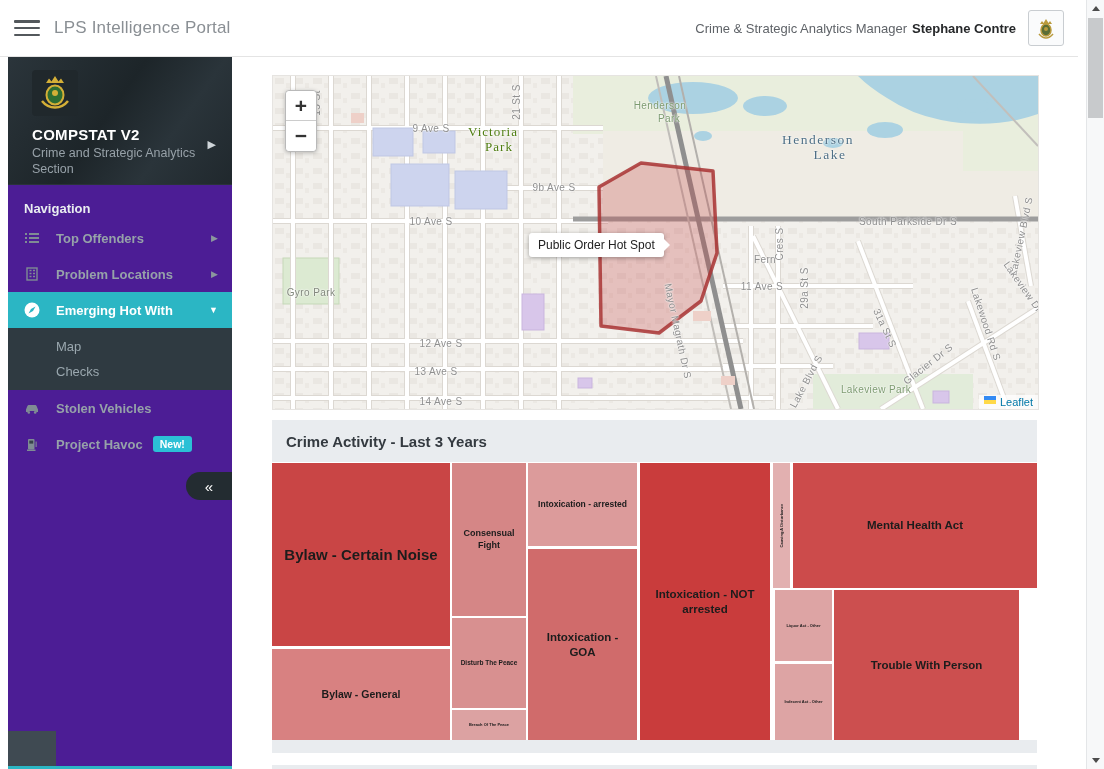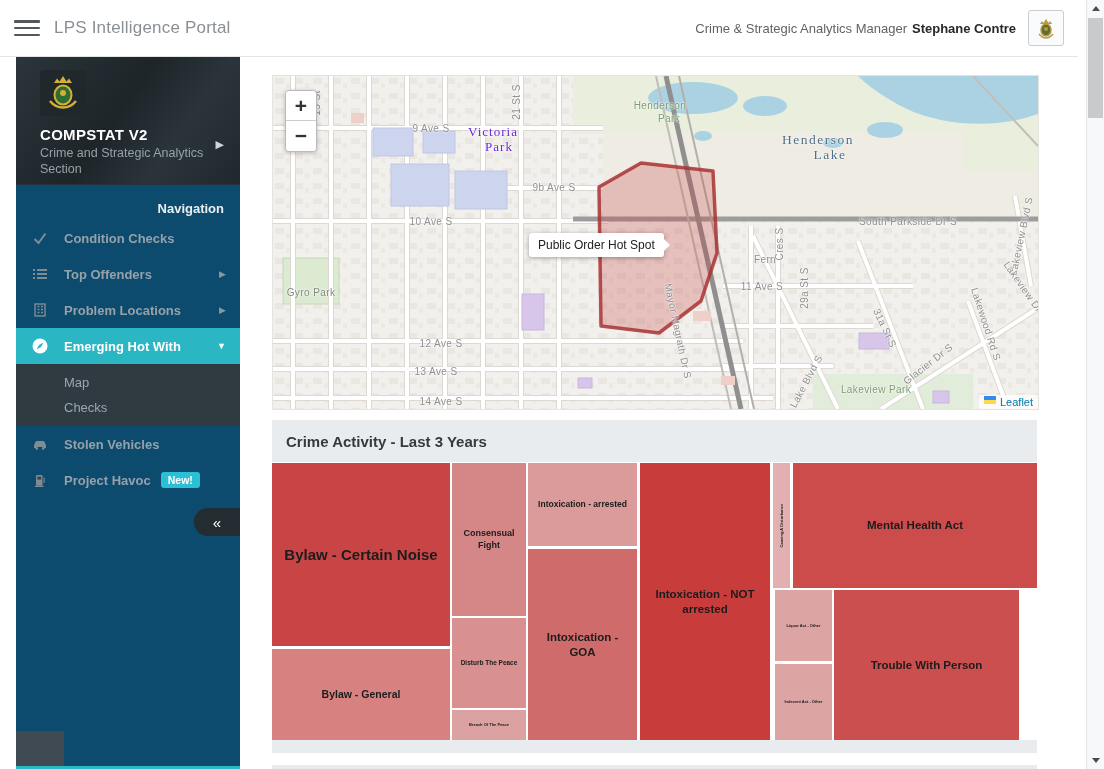--- a/index.html
+++ b/index.html
@@ -14,52 +14,52 @@
   }
   .hamburger{width:26px;height:20px;margin:0 14px 0 14px;display:flex;flex-direction:column;justify-content:space-between;cursor:pointer;border:none;background:none;padding:2px 0;}
   .hamburger span{display:block;height:2.5px;background:#53585c;border-radius:1px;}
   .app-title{font-size:17px;color:#8a8f94;letter-spacing:.2px;}
   .header-right{margin-left:auto;display:flex;align-items:center;margin-right:14px;}
   .user-role{font-size:13px;color:#5f6368;}
   .user-name{font-size:13px;color:#26282a;font-weight:bold;margin-left:5px;margin-right:12px;}
   .crest-btn{width:36px;height:36px;border:1px solid #c9cdd1;border-radius:3px;background:#fafbfc;display:flex;align-items:center;justify-content:center;cursor:pointer;}
   
   .sidebar{
-    position:absolute;left:16px;top:56px;width:224px;height:713px;background:#0c4a6e;z-index:20;overflow:hidden;
+    position:absolute;left:8px;top:56px;width:224px;height:713px;background:#4c1d95;z-index:20;overflow:hidden;
   }
   .sb-hero{
     height:129px;background:linear-gradient(125deg,#2b353b 0%,#1d2529 45%,#2a343a 70%,#20282d 100%);
     position:relative;padding:14px 16px 0 24px;box-sizing:border-box;border-bottom:1px solid #2a333a;
   }
   .sb-logo{width:46px;height:46px;display:block;}
   .sb-app-title{color:#fff;font-weight:bold;font-size:15px;margin-top:10px;letter-spacing:.3px;}
   .sb-app-sub{color:#97a1a8;font-size:12.5px;line-height:1.25;margin-top:3px;width:170px;}
   .sb-hero-chev{position:absolute;right:16px;top:82px;color:#cfd5d9;font-size:11px;}
-  .nav-label{color:#e9edf0;font-size:13px;font-weight:bold;padding:16px 16px 4px 16px;text-align:right;}
+  .nav-label{color:#e9edf0;font-size:13px;font-weight:bold;padding:16px 0 4px 16px;}
   .nav-item{height:36px;display:flex;align-items:center;padding:0 14px 0 16px;color:#96a2a9;font-size:13px;font-weight:600;cursor:pointer;position:relative;}
   .nav-item .nicon{width:20px;height:16px;margin-right:12px;color:#7f8c94;flex:0 0 20px;display:flex;align-items:center;}
   .nav-item .chev{margin-left:auto;font-size:9px;color:#8b979e;}
   .nav-item.active{background:#2bb6c4;color:#fff;}
   .nav-item.active .nicon{color:#fff;}
   .nav-item.active .chev{color:#fff;}
   .nav-sub-block{background:#2f3a41;padding:6px 0;}
   .nav-sub{height:25px;display:flex;align-items:center;padding-left:48px;color:#9aa7ae;font-size:13px;cursor:pointer;}
   .badge-new{background:#2bc0d6;color:#fff;font-size:10.5px;font-weight:bold;padding:2px 7px;border-radius:3px;margin-left:10px;}
   .collapse-btn{margin:10px 0 0 auto;width:46px;height:28px;background:#232c31;border-radius:14px 0 0 14px;color:#fff;display:flex;align-items:center;justify-content:center;font-size:15px;cursor:pointer;}
   .sb-bottom-square{position:absolute;left:0;bottom:0;width:48px;height:38px;background:#3f4a52;}
   .sb-teal-strip{position:absolute;left:0;bottom:0;width:224px;height:3px;background:#2bb6c4;}
   
   .main{position:absolute;left:224px;top:56px;width:863px;height:713px;background:#fff;}
   
   .map-card{position:absolute;left:48px;top:19px;width:765px;height:333px;border:1px solid #e6e4e1;box-sizing:content-box;overflow:hidden;background:#f2f0ec;}
   .map-svg{position:absolute;left:0;top:0;}
   .map-label{position:absolute;font-size:10px;color:#8f8f8f;white-space:nowrap;transform:translate(-50%,-50%);letter-spacing:.4px;text-shadow:0 0 2px #fff,0 0 2px #fff;}
   .map-label.park{color:#7d9b70;}
   .map-label.parkdark{color:#82887d;}
-  .map-label.vserif{font-family:"Liberation Serif","DejaVu Serif",serif;font-size:13px;color:#6d28d9;letter-spacing:1px;}
+  .map-label.vserif{font-family:"Liberation Serif","DejaVu Serif",serif;font-size:13px;color:#4d7c0f;letter-spacing:1px;}
   .map-label.water{font-family:"Liberation Serif","DejaVu Serif",serif;font-size:13.5px;color:#4e6f85;letter-spacing:1.5px;}
   .zoomctl{position:absolute;left:12px;top:14px;width:30px;border:1px solid #b9b9b9;border-radius:4px;background:#fff;box-shadow:0 1px 4px rgba(0,0,0,.25);z-index:6;}
   .zoomctl .zbtn{width:30px;height:30px;display:flex;align-items:center;justify-content:center;font-size:21px;font-weight:bold;color:#333;cursor:pointer;background:#fff;border:none;padding:0;}
   .zoomctl .zbtn:first-child{border-bottom:1px solid #ccc;border-radius:4px 4px 0 0;}
   .zoomctl .zbtn:last-child{border-radius:0 0 4px 4px;}
   .map-tooltip{
     position:absolute;left:256px;top:157px;background:#fff;border-radius:3px;box-shadow:0 1px 4px rgba(0,0,0,.35);
     padding:5px 9px;font-size:12px;color:#222;white-space:nowrap;z-index:5;
   }
   .map-tooltip:after{content:"";position:absolute;right:-6px;top:50%;margin-top:-6px;border-top:6px solid transparent;border-bottom:6px solid transparent;border-left:6px solid #fff;}
@@ -115,28 +115,20 @@
       <ellipse cx="23" cy="25" rx="8.5" ry="9.5" fill="#2e6d32" stroke="#d4af37" stroke-width="2"></ellipse>
       <circle cx="23" cy="23" r="3" fill="#d4af37"></circle>
       <path d="M10 31c4 5 8.5 6.5 13 6.5S32 36 36 31" stroke="#d4af37" stroke-width="2.5" fill="none"></path>
     </svg>
     <div class="sb-app-title">COMPSTAT V2</div>
     <div class="sb-app-sub">Crime and Strategic Analytics Section</div>
     <div class="sb-hero-chev">▶</div>
   </div>
   <div class="nav-label">Navigation</div>
   <div id="nav-items">
-      <div class="nav-item">
-        <span class="nicon">
-          <svg width="16" height="16" viewBox="0 0 16 16">
-            <path d="M2.5 9l4 4 7-9.5" stroke="currentColor" stroke-width="2" fill="none"></path>
-          </svg>
-        </span>
-        <span>Condition Checks</span>
-      </div>
       <div class="nav-item">
         <span class="nicon">
           <svg width="16" height="16" viewBox="0 0 16 16">
             <g fill="currentColor">
               <rect x="1" y="3" width="2" height="2"></rect>
               <rect x="5" y="3" width="10" height="2"></rect>
               <rect x="1" y="7" width="2" height="2"></rect>
               <rect x="5" y="7" width="10" height="2"></rect>
               <rect x="1" y="11" width="2" height="2"></rect>
               <rect x="5" y="11" width="10" height="2"></rect>

